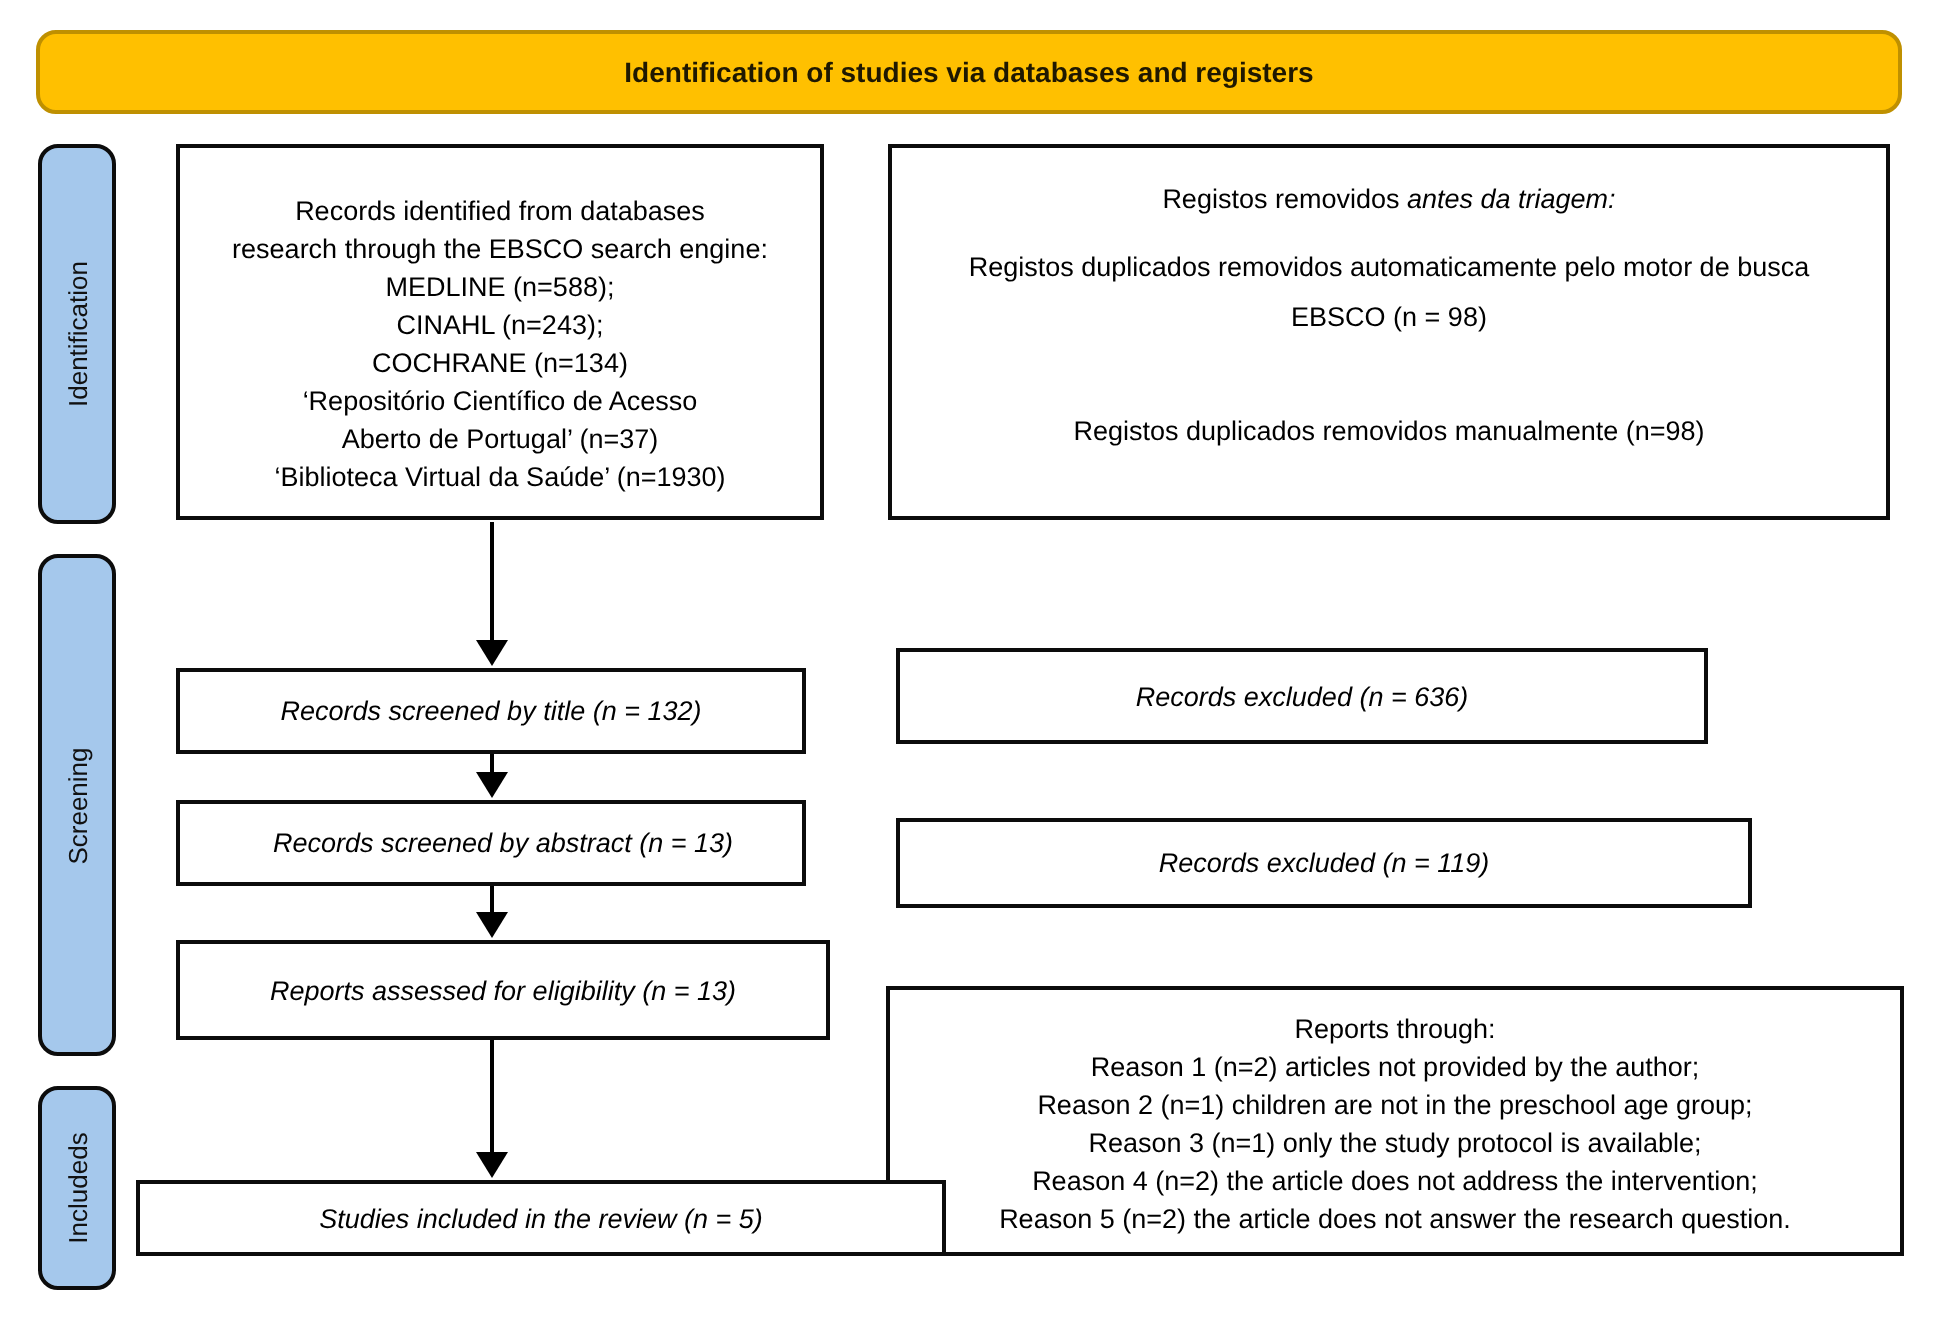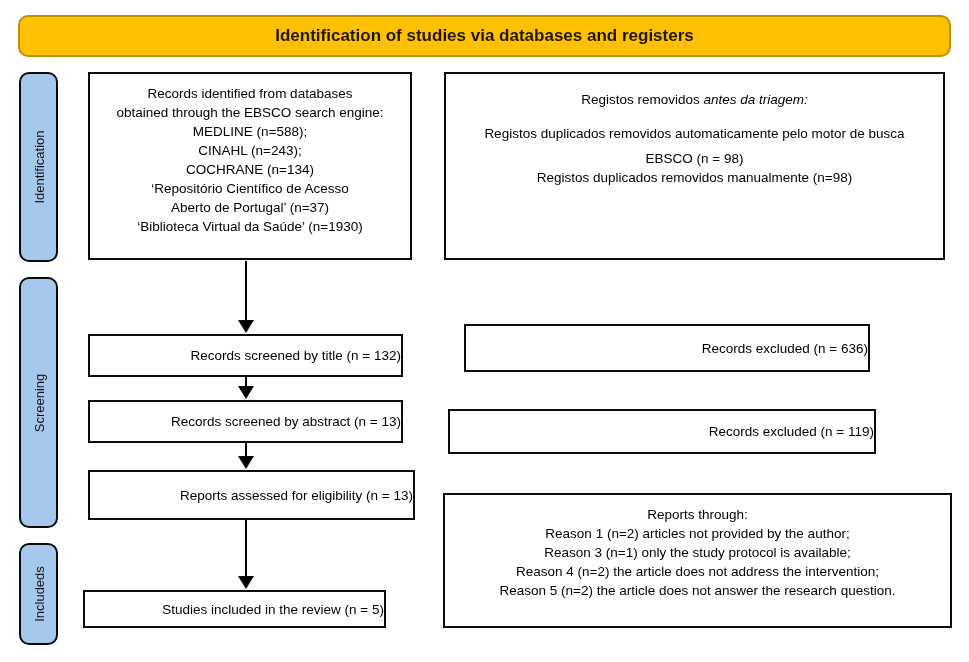--- a/index.html
+++ b/index.html
@@ -14,21 +14,21 @@
   
   .banner {
     position: absolute;
     left: 18px; top: 15px;
     width: 933px; height: 42px;
     background: #FFC000;
     border: 2px solid #BF9000;
     border-radius: 10px;
     box-sizing: border-box;
     display: flex; align-items: center; justify-content: center;
-    font-size: 17px; font-weight: bold; color: #1f1800;
+    font-size: 14px; font-weight: bold; color: #1f1800;
   }
   
   .stage {
     position: absolute;
     left: 19px; width: 39px;
     background: #A5C8EC;
     border: 2.5px solid #0c0c0c;
     border-radius: 10px;
     box-sizing: border-box;
   }
@@ -45,33 +45,33 @@
   
   .fbox {
     position: absolute;
     background: #fff;
     border: 2px solid #0c0c0c;
     box-sizing: border-box;
     font-size: 13.5px;
     text-align: center;
     line-height: 19px;
   }
-  .fbox.center { display: flex; align-items: center; justify-content: flex-end; }
-  .box-identified { left: 88px; top: 72px; width: 324px; height: 188px; padding-top: 10px; }
+  .fbox.center { display: flex; align-items: center; justify-content: center; font-style: italic; }
+  .box-identified { left: 88px; top: 72px; width: 324px; height: 188px; padding-top: 22px; }
   .box-removed    { left: 444px; top: 72px; width: 501px; height: 188px; padding-top: 16px; }
   .box-removed .gap1 { margin-top: 15px; text-align: center; }
   .box-removed .gap2 { margin-top: 6px; }
-  .box-removed .gap3 { }
+  .box-removed .gap3 { margin-top: 38px; }
   .box-screened-title    { left: 88px;  top: 334px; width: 315px; height: 43px; }
-  .box-excluded-title    { left: 448px; top: 324px; width: 406px; height: 48px; margin-left: 16px; }
+  .box-excluded-title    { left: 448px; top: 324px; width: 406px; height: 48px; }
   .box-screened-abstract { left: 88px;  top: 400px; width: 315px; height: 43px; padding-left: 12px; }
   .box-excluded-abstract { left: 448px; top: 409px; width: 428px; height: 45px; }
   .box-assessed          { left: 88px;  top: 470px; width: 327px; height: 50px; }
   .box-reports-excluded  { left: 443px; top: 493px; width: 509px; height: 135px; padding-top: 10px; }
-  .box-included          { left: 83px;  top: 590px; width: 303px; height: 38px; }
+  .box-included          { left: 68px;  top: 590px; width: 405px; height: 38px; }
   .italic { font-style: italic; }
   
   .arrow {
     position: absolute;
     width: 16px;
     display: flex; flex-direction: column; align-items: center;
     left: 238px;
   }
   .arrow .shaft { width: 2px; flex: 1; background: #000; }
   .arrow .head {
@@ -99,21 +99,21 @@
   </div>
   <div class="stage stage-screening">
     <span>Screening</span>
   </div>
   <div class="stage stage-includeds">
     <span>Includeds</span>
   </div>
 
   <div class="fbox box-identified">
     <div>Records identified from databases</div>
-    <div>obtained through the EBSCO search engine:</div>
+    <div>research through the EBSCO search engine:</div>
     <div>MEDLINE (n=588);</div>
     <div>CINAHL (n=243);</div>
     <div>COCHRANE (n=134)</div>
     <div>‘Repositório Científico de Acesso</div>
     <div>Aberto de Portugal’ (n=37)</div>
     <div>‘Biblioteca Virtual da Saúde’ (n=1930)</div>
   </div>
 
   <div class="fbox box-removed">
     <div><span>Registos removidos </span><span class="italic">antes da triagem:</span></div>
@@ -153,20 +153,21 @@
     <div class="head"></div>
   </div>
 
   <div class="fbox center box-assessed">
     <span>Reports assessed for eligibility (n = 13)</span>
   </div>
 
   <div class="fbox box-reports-excluded">
     <div>Reports through:</div>
     <div>Reason 1 (n=2) articles not provided by the author;</div>
+    <div>Reason 2 (n=1) children are not in the preschool age group;</div>
     <div>Reason 3 (n=1) only the study protocol is available;</div>
     <div>Reason 4 (n=2) the article does not address the intervention;</div>
     <div>Reason 5 (n=2) the article does not answer the research question.</div>
   </div>
 
   <div class="arrow arrow-4">
     <div class="shaft"></div>
     <div class="head"></div>
   </div>
 

